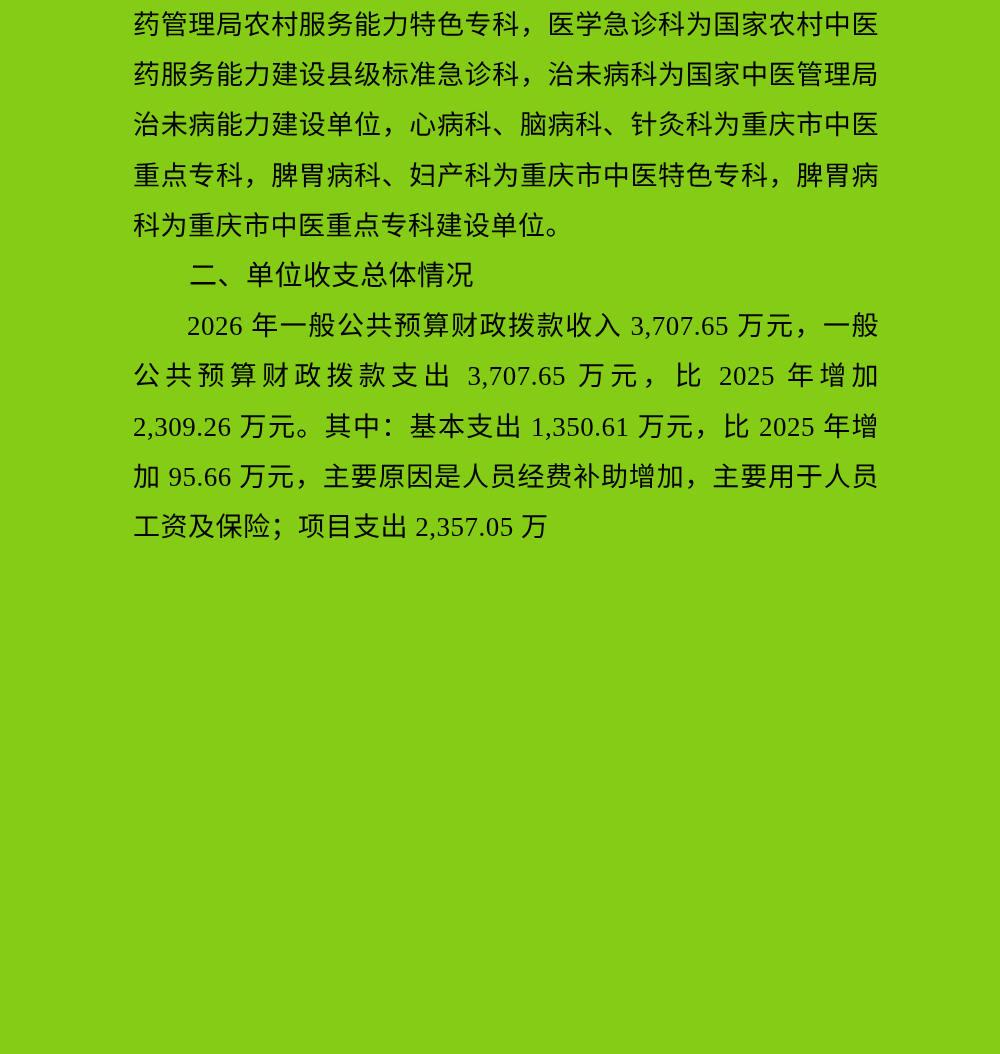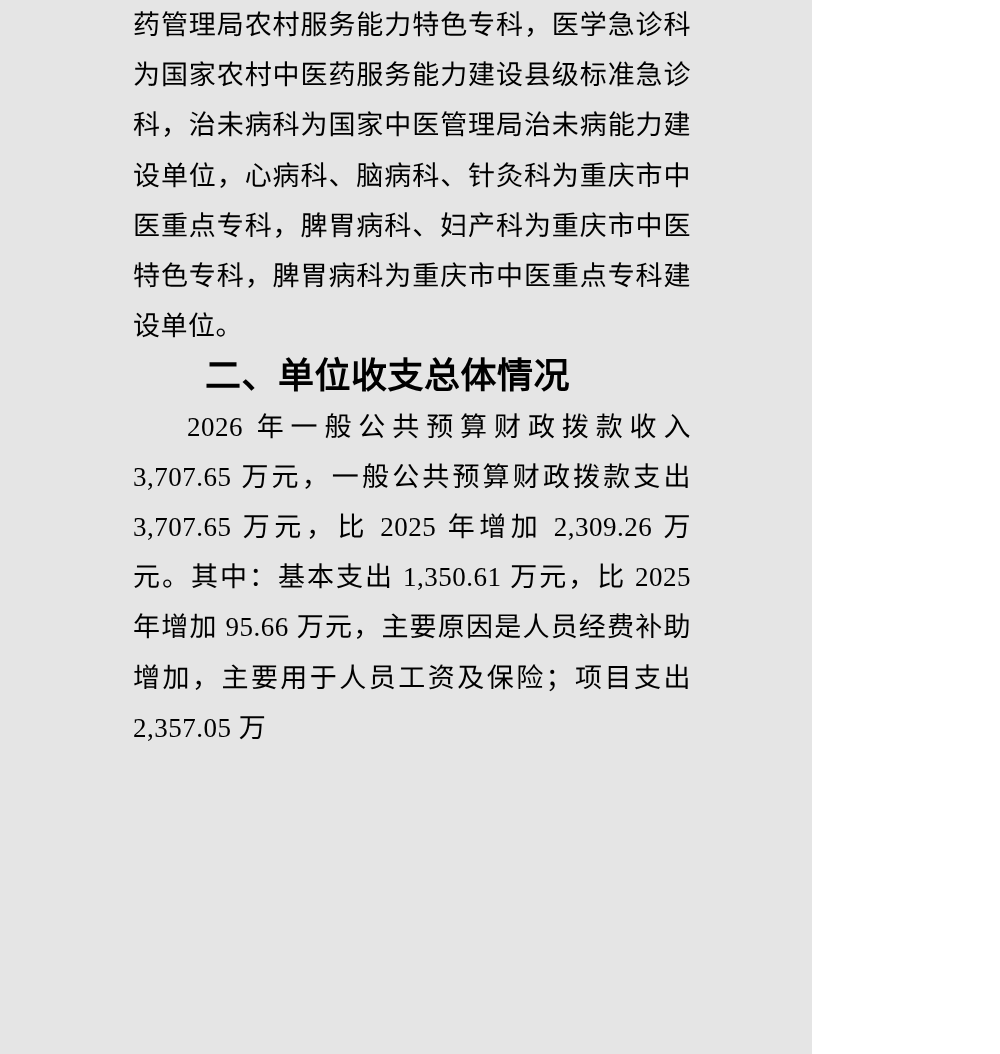--- a/index.html
+++ b/index.html
@@ -7,44 +7,44 @@
     padding: 0;
   }
   body {
     width: 1000px;
     height: 1054px;
     background: #ffffff;
     overflow: hidden;
   }
   .page {
     box-sizing: border-box;
-    width: 812px;
+    width: 1000px;
     height: 1054px;
     padding: 0 121px 0 133px;
-    background: #e5e5e5;
+    background: #84cc16;
     color: #000000;
   }
   .body-para {
     margin: 0;
     font-family: "Liberation Serif", "DejaVu Serif", serif;
     font-size: 27px;
     line-height: 50.2px;
     text-align: justify;
     text-justify: inter-ideograph;
     color: #000000;
     letter-spacing: 0.5px;
   }
   .indent-2em {
     text-indent: 2em;
   }
   .section-heading {
     margin: 0;
     font-family: "Liberation Sans", "DejaVu Sans", sans-serif;
-    font-size: 36px;
-    font-weight: 700;
+    font-size: 28px;
+    font-weight: 400;
     line-height: 50.2px;
     text-indent: 2em;
     color: #000000;
     letter-spacing: 0.5px;
   }
 </style>
 </head>
 <body>
 
 <div class="page">

